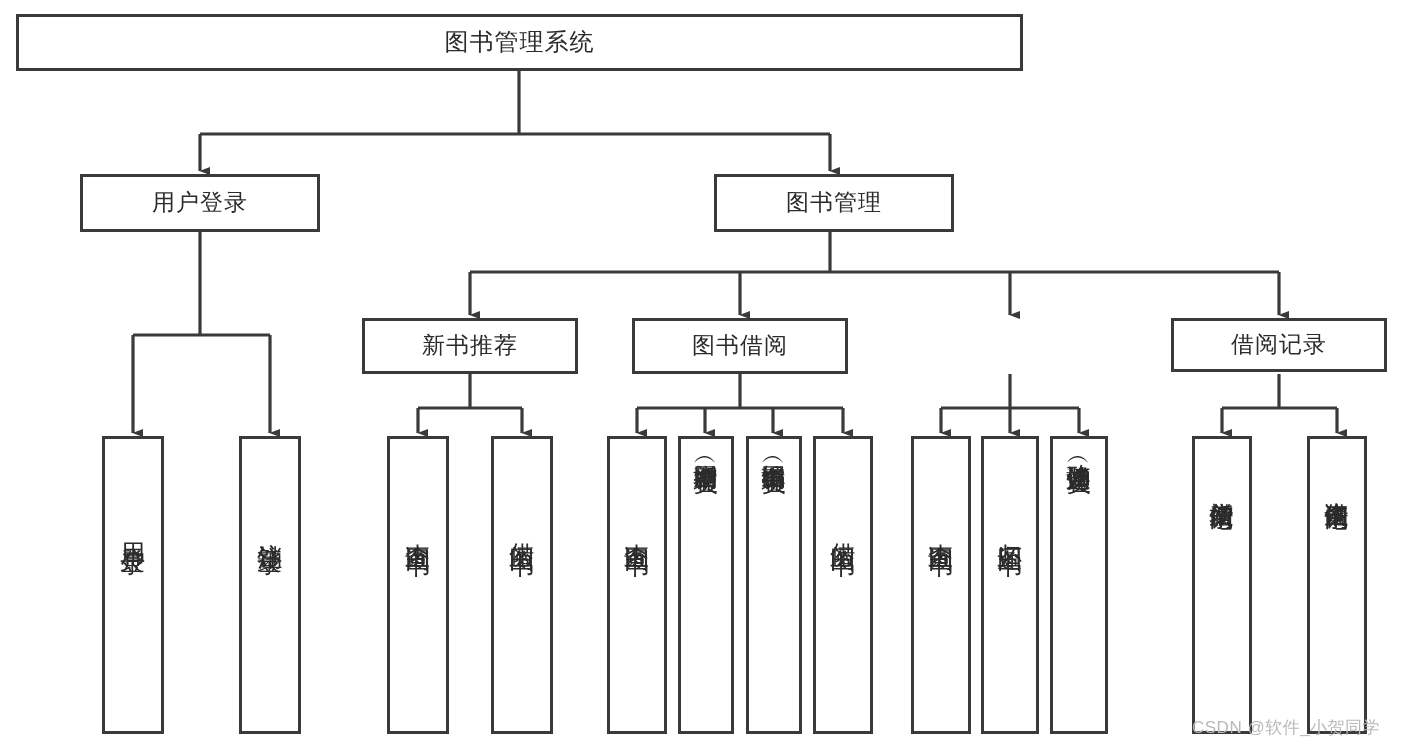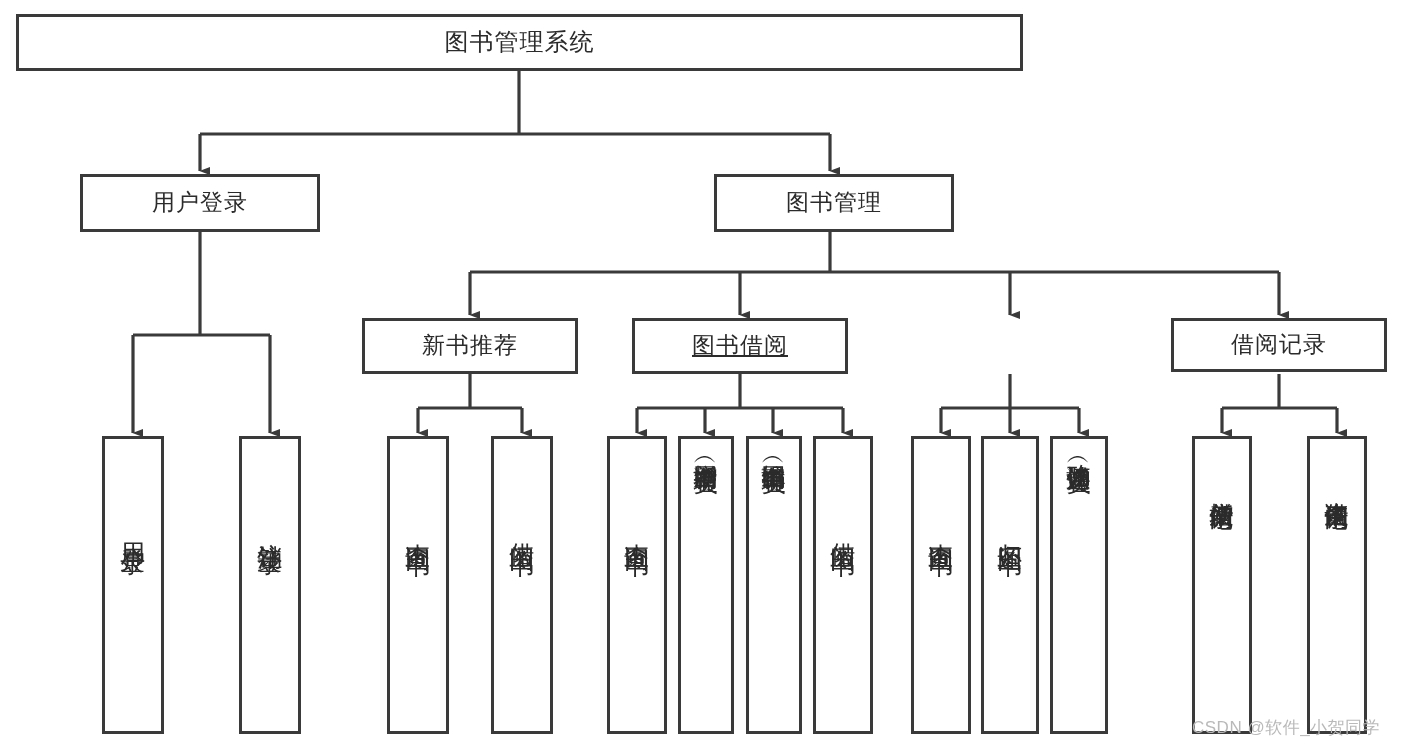--- a/index.html
+++ b/index.html
@@ -143,21 +143,21 @@
   </div>
 
   <div class="node horiz" style="left:714px; top:174px; width:240px; height:58px;">
     <span class="node-label">图书管理</span>
   </div>
 
   <div class="node horiz" style="left:362px; top:318px; width:216px; height:56px;">
     <span class="node-label">新书推荐</span>
   </div>
 
-  <div class="node horiz" style="left:632px; top:318px; width:216px; height:56px;text-decoration:underline;">
+  <div class="node horiz" style="left:632px; top:318px; width:216px; height:56px;">
     <span class="node-label">图书借阅</span>
   </div>
 
 
   <div class="node horiz" style="left:1171px; top:318px; width:216px; height:54px;">
     <span class="node-label">借阅记录</span>
   </div>
 
   <div class="node vert" style="left:102px; top:436px; width:62px; height:298px; padding-top:84px;">
     <span class="node-label">用户登录</span>

